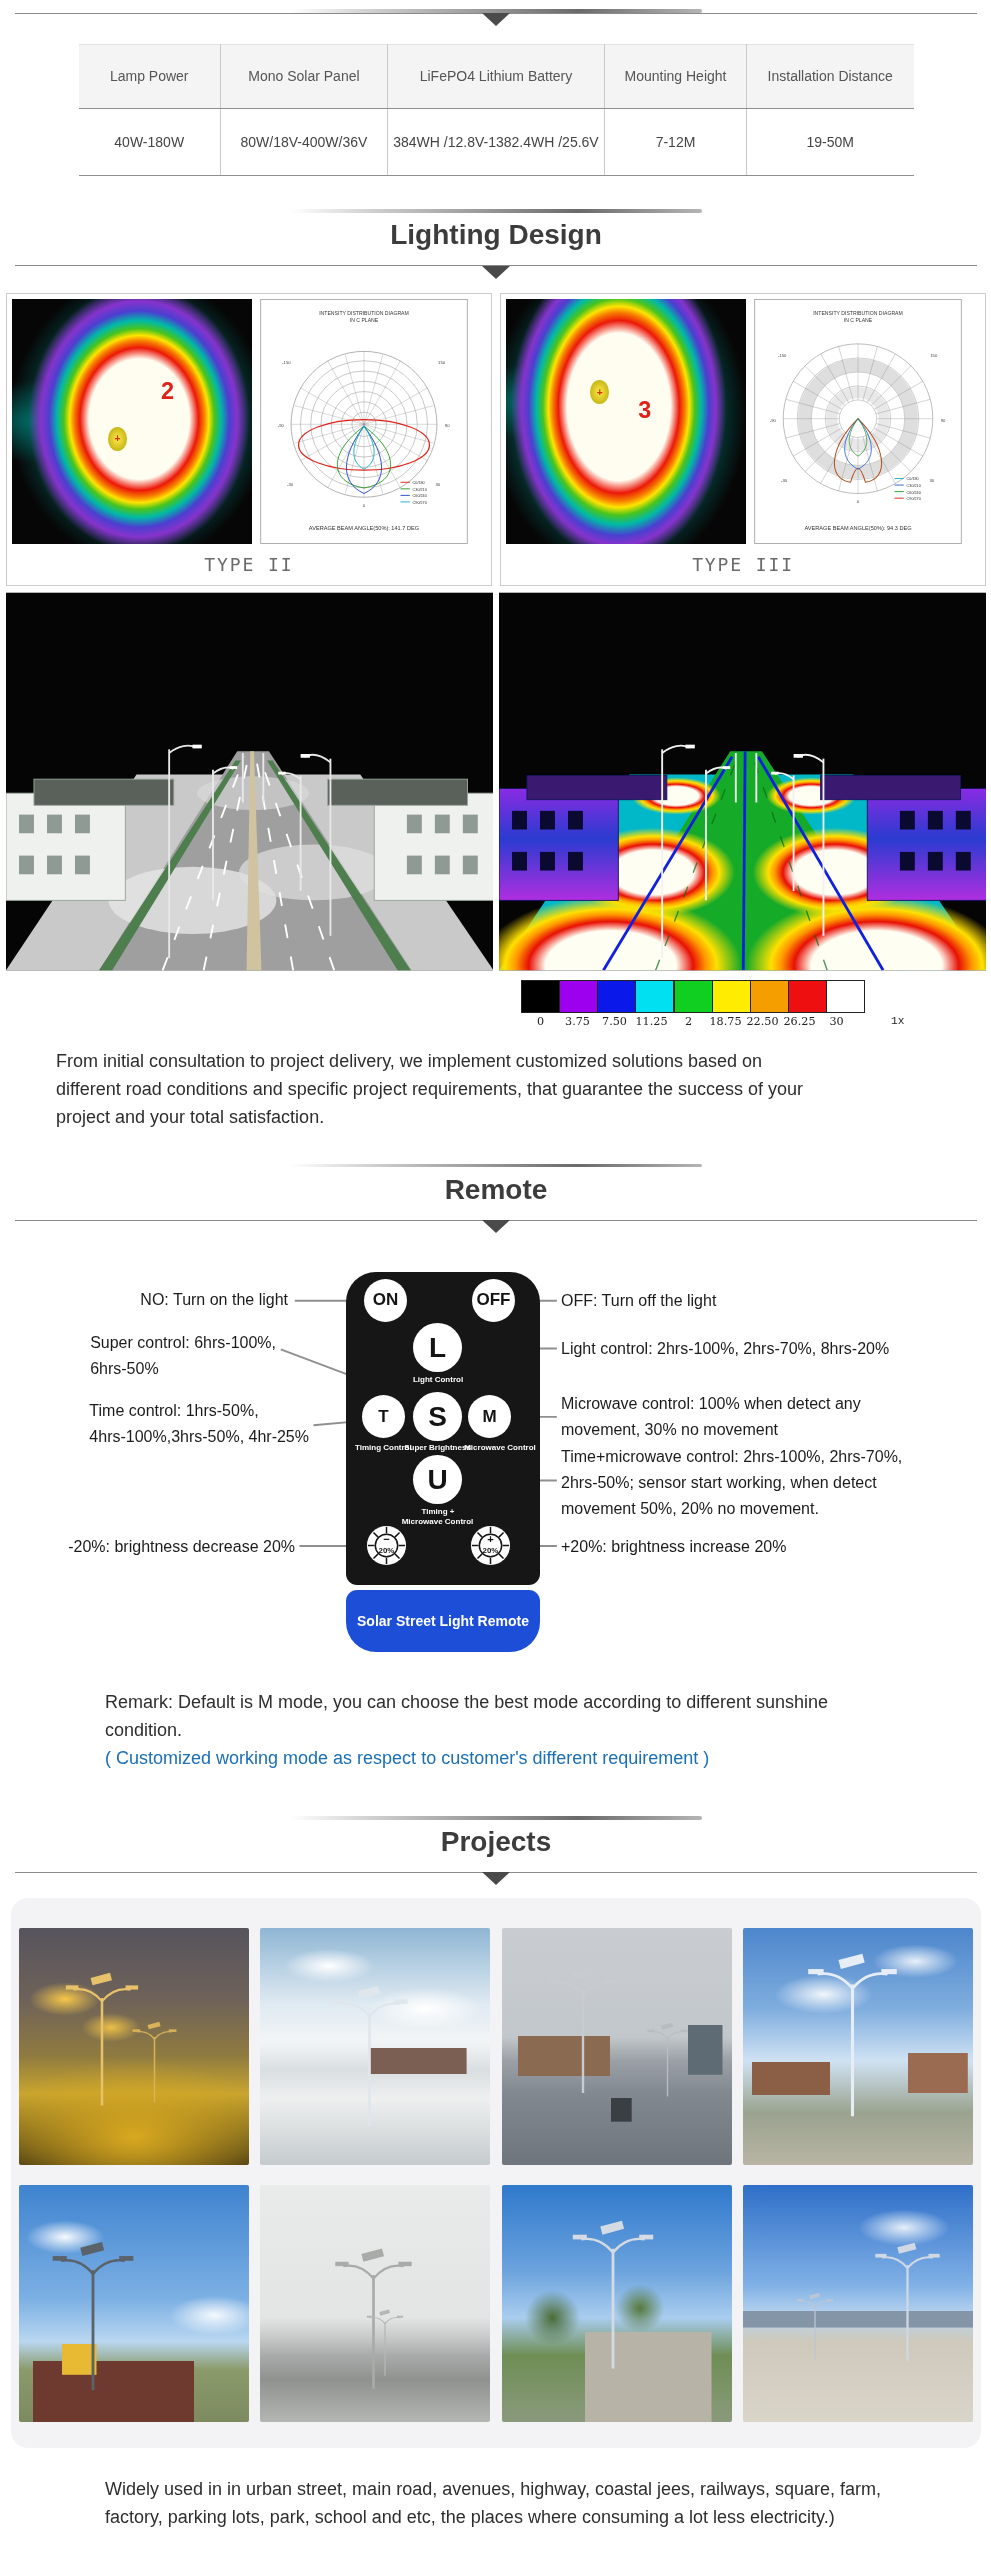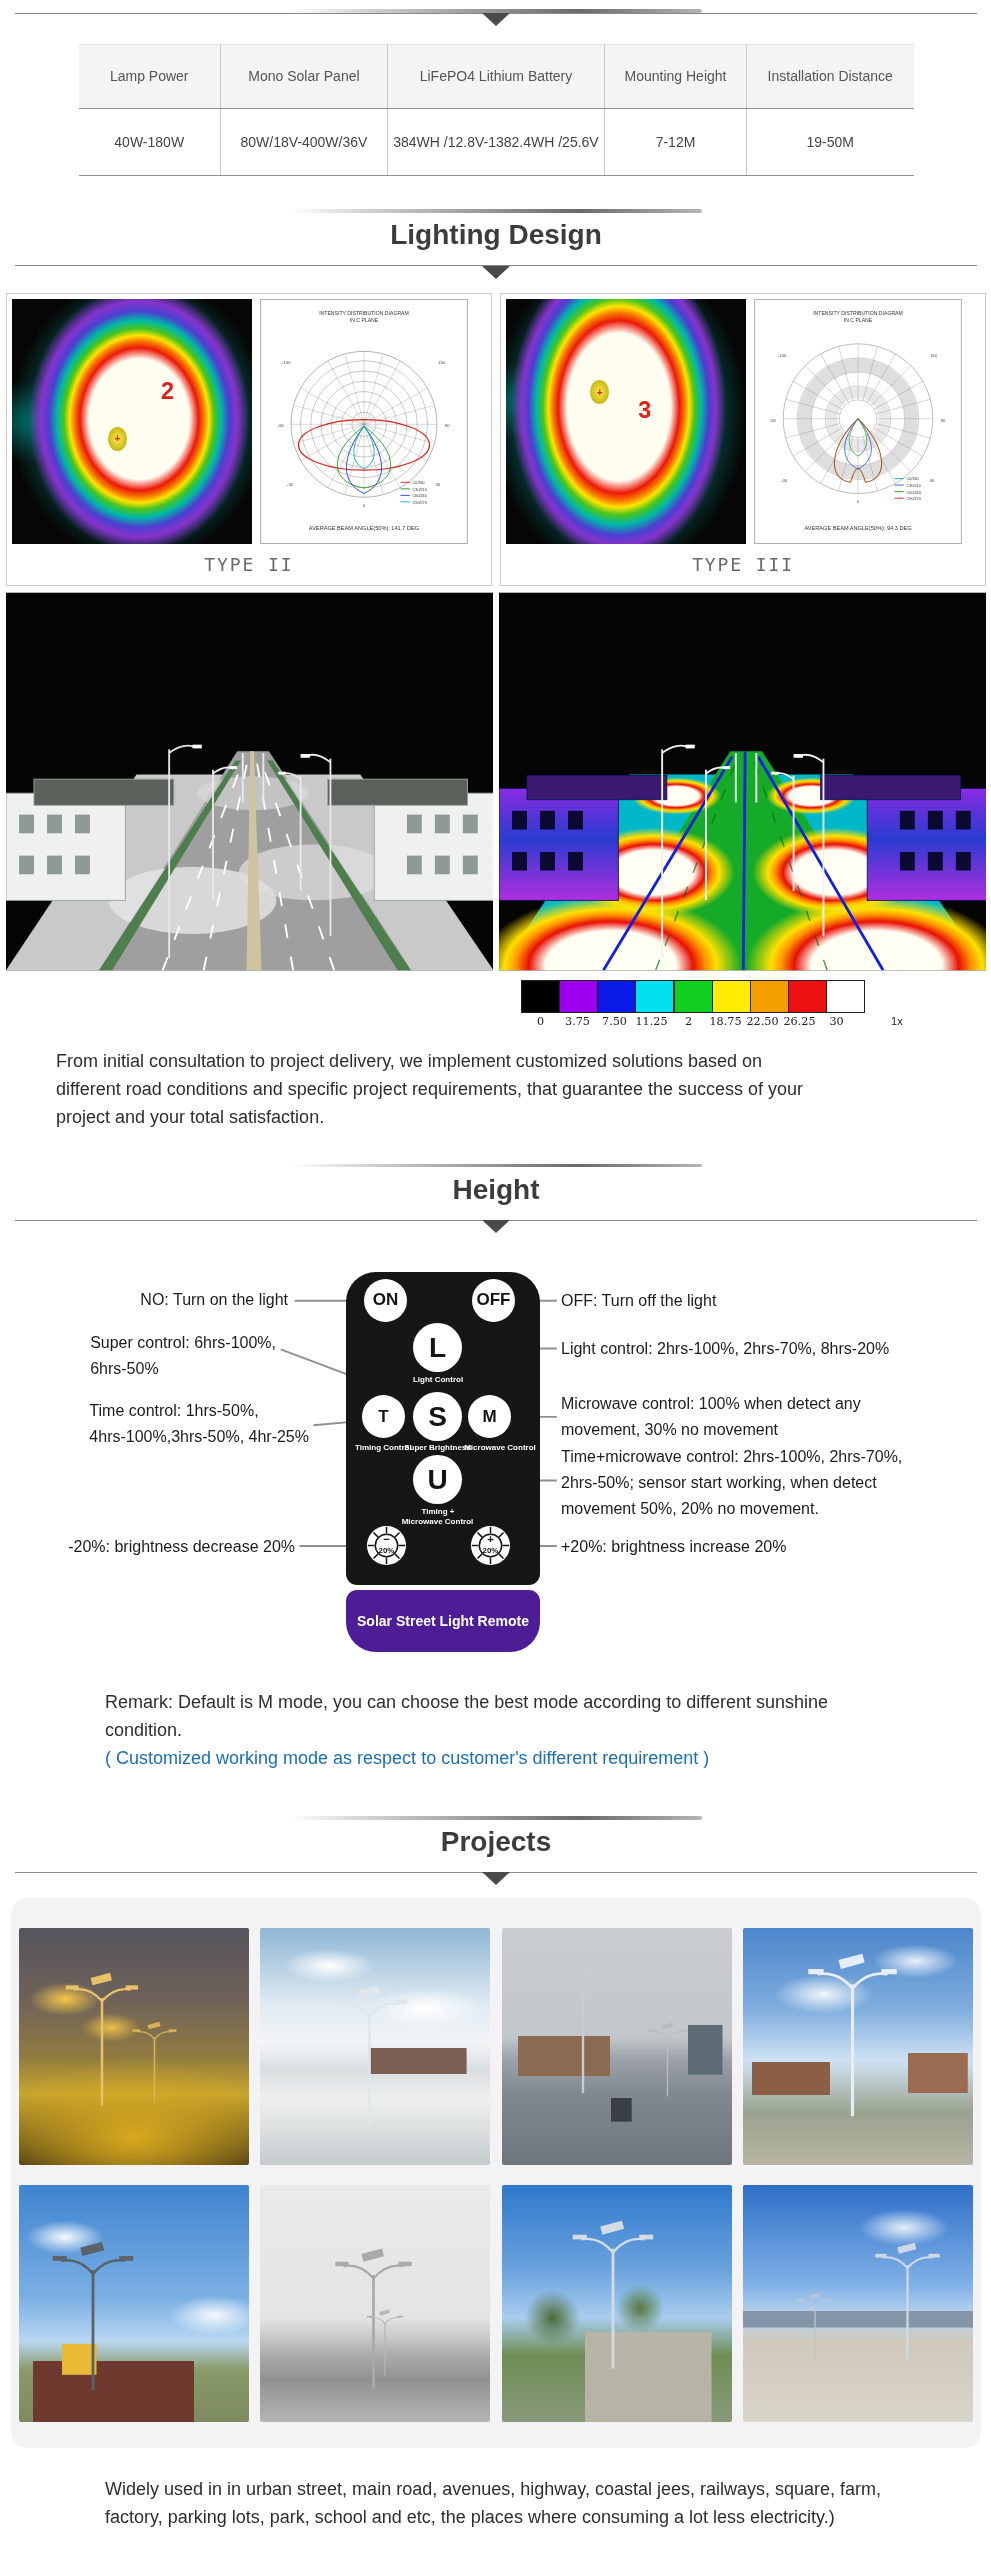--- a/index.html
+++ b/index.html
@@ -36,31 +36,31 @@
   .polar{width:208px;height:245px;background:#fff}
   .type-bar{height:41px;display:flex;align-items:center;justify-content:center;
     font-size:18px;letter-spacing:1.9px;color:#6a6a6a;font-family:"DejaVu Sans Mono",monospace}
   .render-row{display:flex;gap:5.6px;margin:5.6px 5.6px 0}
   
   .colorbar-wrap{display:flex;align-items:flex-start;margin:9.4px 0 0 522px;height:51px}
   .colorbar .cells{display:flex}
   .cell{width:37px;height:31px;border:0.9px solid #222;margin-left:-0.9px}
   .cb-labels{display:flex;font-family:"DejaVu Serif",serif;font-size:11.2px;color:#222;margin-top:1.9px}
   .cb-labels span{width:37px;text-align:center}
-  .cb-unit{font-family:Liberation Sans, sans-serif;font-size:11.2px;color:#222;margin:35px 0 0 26px}
+  .cb-unit{font-family:Liberation Mono, monospace;font-size:11.2px;color:#222;margin:35px 0 0 26px}
   .c0{background:#000}.c1{background:#9d00ee}.c2{background:#0a18e8}.c3{background:#00e0f0}.c4{background:#10cf20}
   .c5{background:#ffec00}.c6{background:#f59e00}.c7{background:#ee1010}.c8{background:#fff}
   
   .para{margin:17px 0 0 56px;width:760px;font-size:18px;line-height:1.55;color:#2d2d2d}
   .blue{color:#1b6fb5}
   
   .remote-zone{position:relative;height:414px;margin-top:15px}
   .remote{position:absolute;left:346px;top:21.5px;width:194px}
   .remote-main{height:313px;background:#161616;border-radius:30px 30px 11.2px 11.2px;position:relative}
-  .remote-bottom{margin-top:4.7px;height:62px;background:#4c1d95;border-radius:11.2px 11.2px 30px 30px;
+  .remote-bottom{margin-top:4.7px;height:62px;background:#1d4ed8;border-radius:11.2px 11.2px 30px 30px;
     display:flex;align-items:center;justify-content:center}
   .brand{color:#fff;font-weight:700;font-size:14px}
   .rbtn{position:absolute;background:#fff;color:#141414;border-radius:50%;display:flex;align-items:center;justify-content:center;font-weight:700}
   .d46{width:43px;height:43px;font-size:17px}
   .d52{width:49px;height:49px;font-size:28px}
   .rcap{position:absolute;color:#fff;font-size:8px;text-align:center;line-height:1.25;font-weight:700}
   .sunbtn{position:absolute;width:41px;height:41px}
   .lbl{position:absolute;font-size:16px;color:#1c1c1c;line-height:1.62;white-space:nowrap}
   .lbl.right{left:561px}
   .conn{position:absolute;inset:0;width:100%;height:100%}
@@ -468,21 +468,21 @@
       <span>30</span>
     </div>
   </div>
   <div class="cb-unit">1x</div>
 </div>
 
 <p class="para">From initial consultation to project delivery, we implement customized solutions based on different road conditions and specific project requirements, that guarantee the success of your project and your total satisfaction.</p>
 
 <div class="sec-head" style="margin-top:22.5px">
   <div class="deco-line"></div>
-  <div class="sec-title">Height</div>
+  <div class="sec-title">Remote</div>
   <div class="sec-rule">
       <div class="tri"></div>
     </div>
 </div>
 
 <div class="remote-zone">
   <svg class="conn" viewBox="0 0 1060 442">
     <g stroke="#8f8f8f" stroke-width="2" fill="none">
       <line x1="315" y1="53" x2="390" y2="53"></line>
       <line x1="300" y1="105" x2="452" y2="162"></line>

